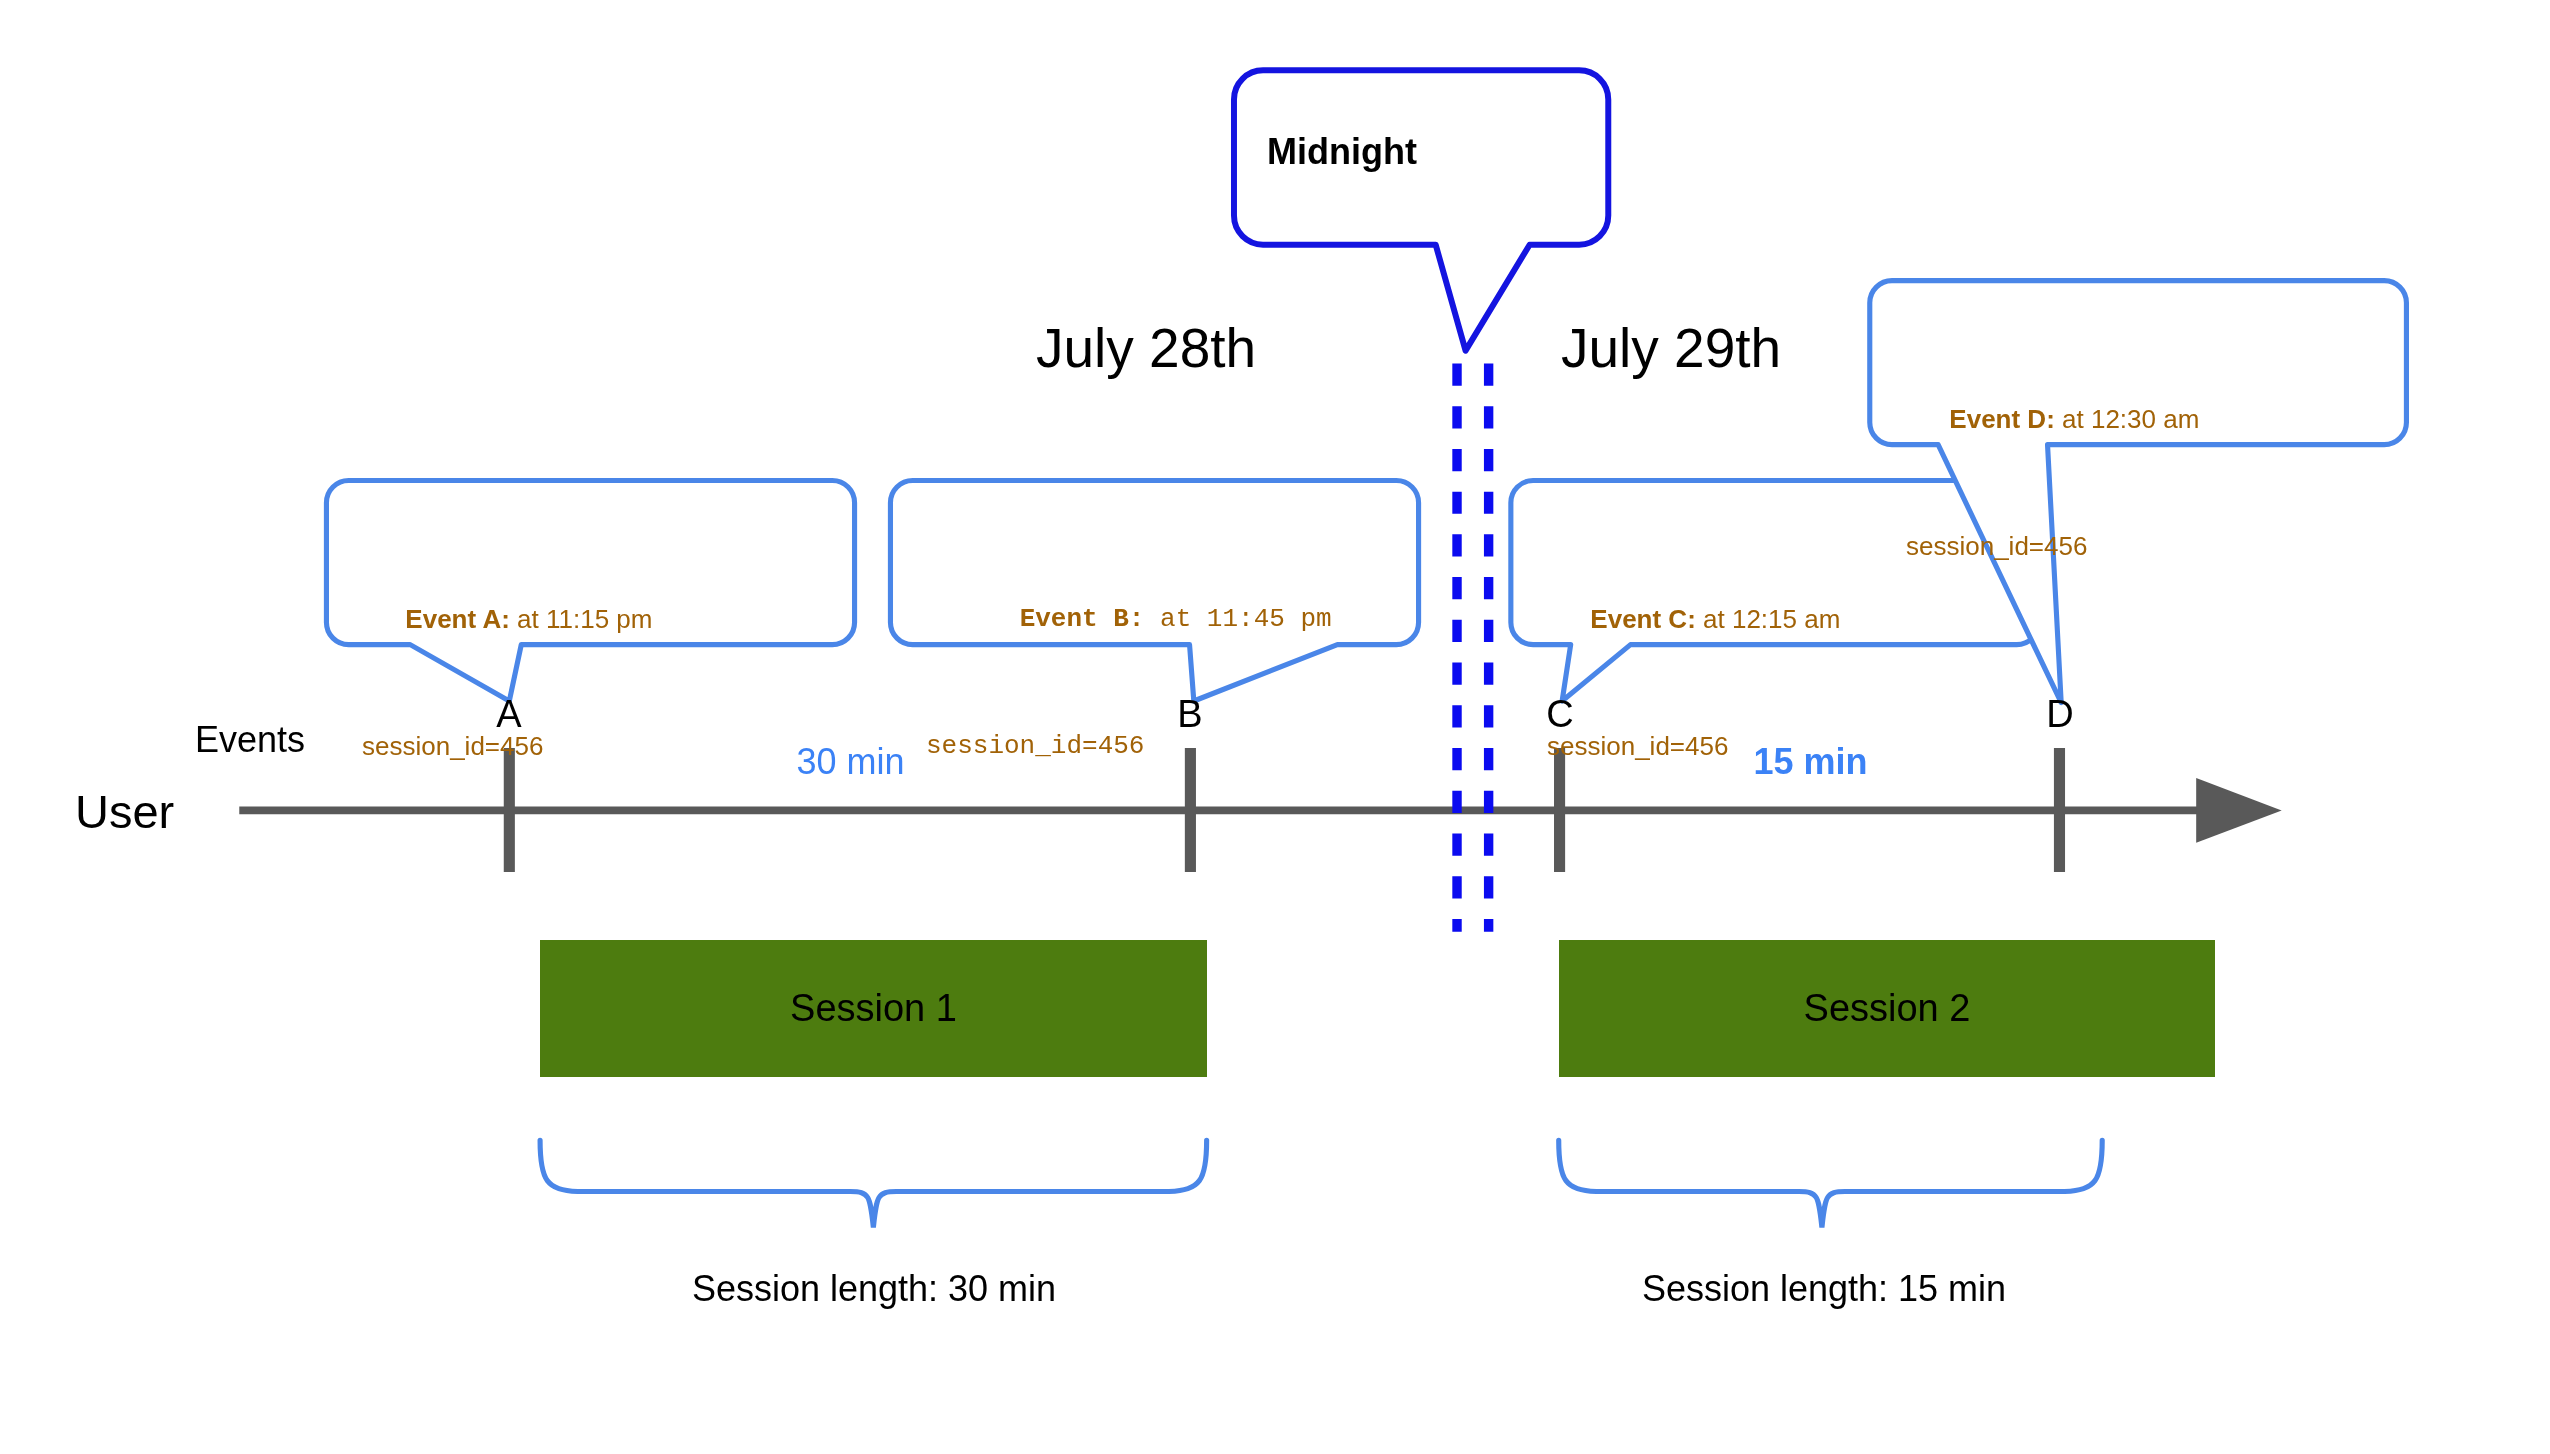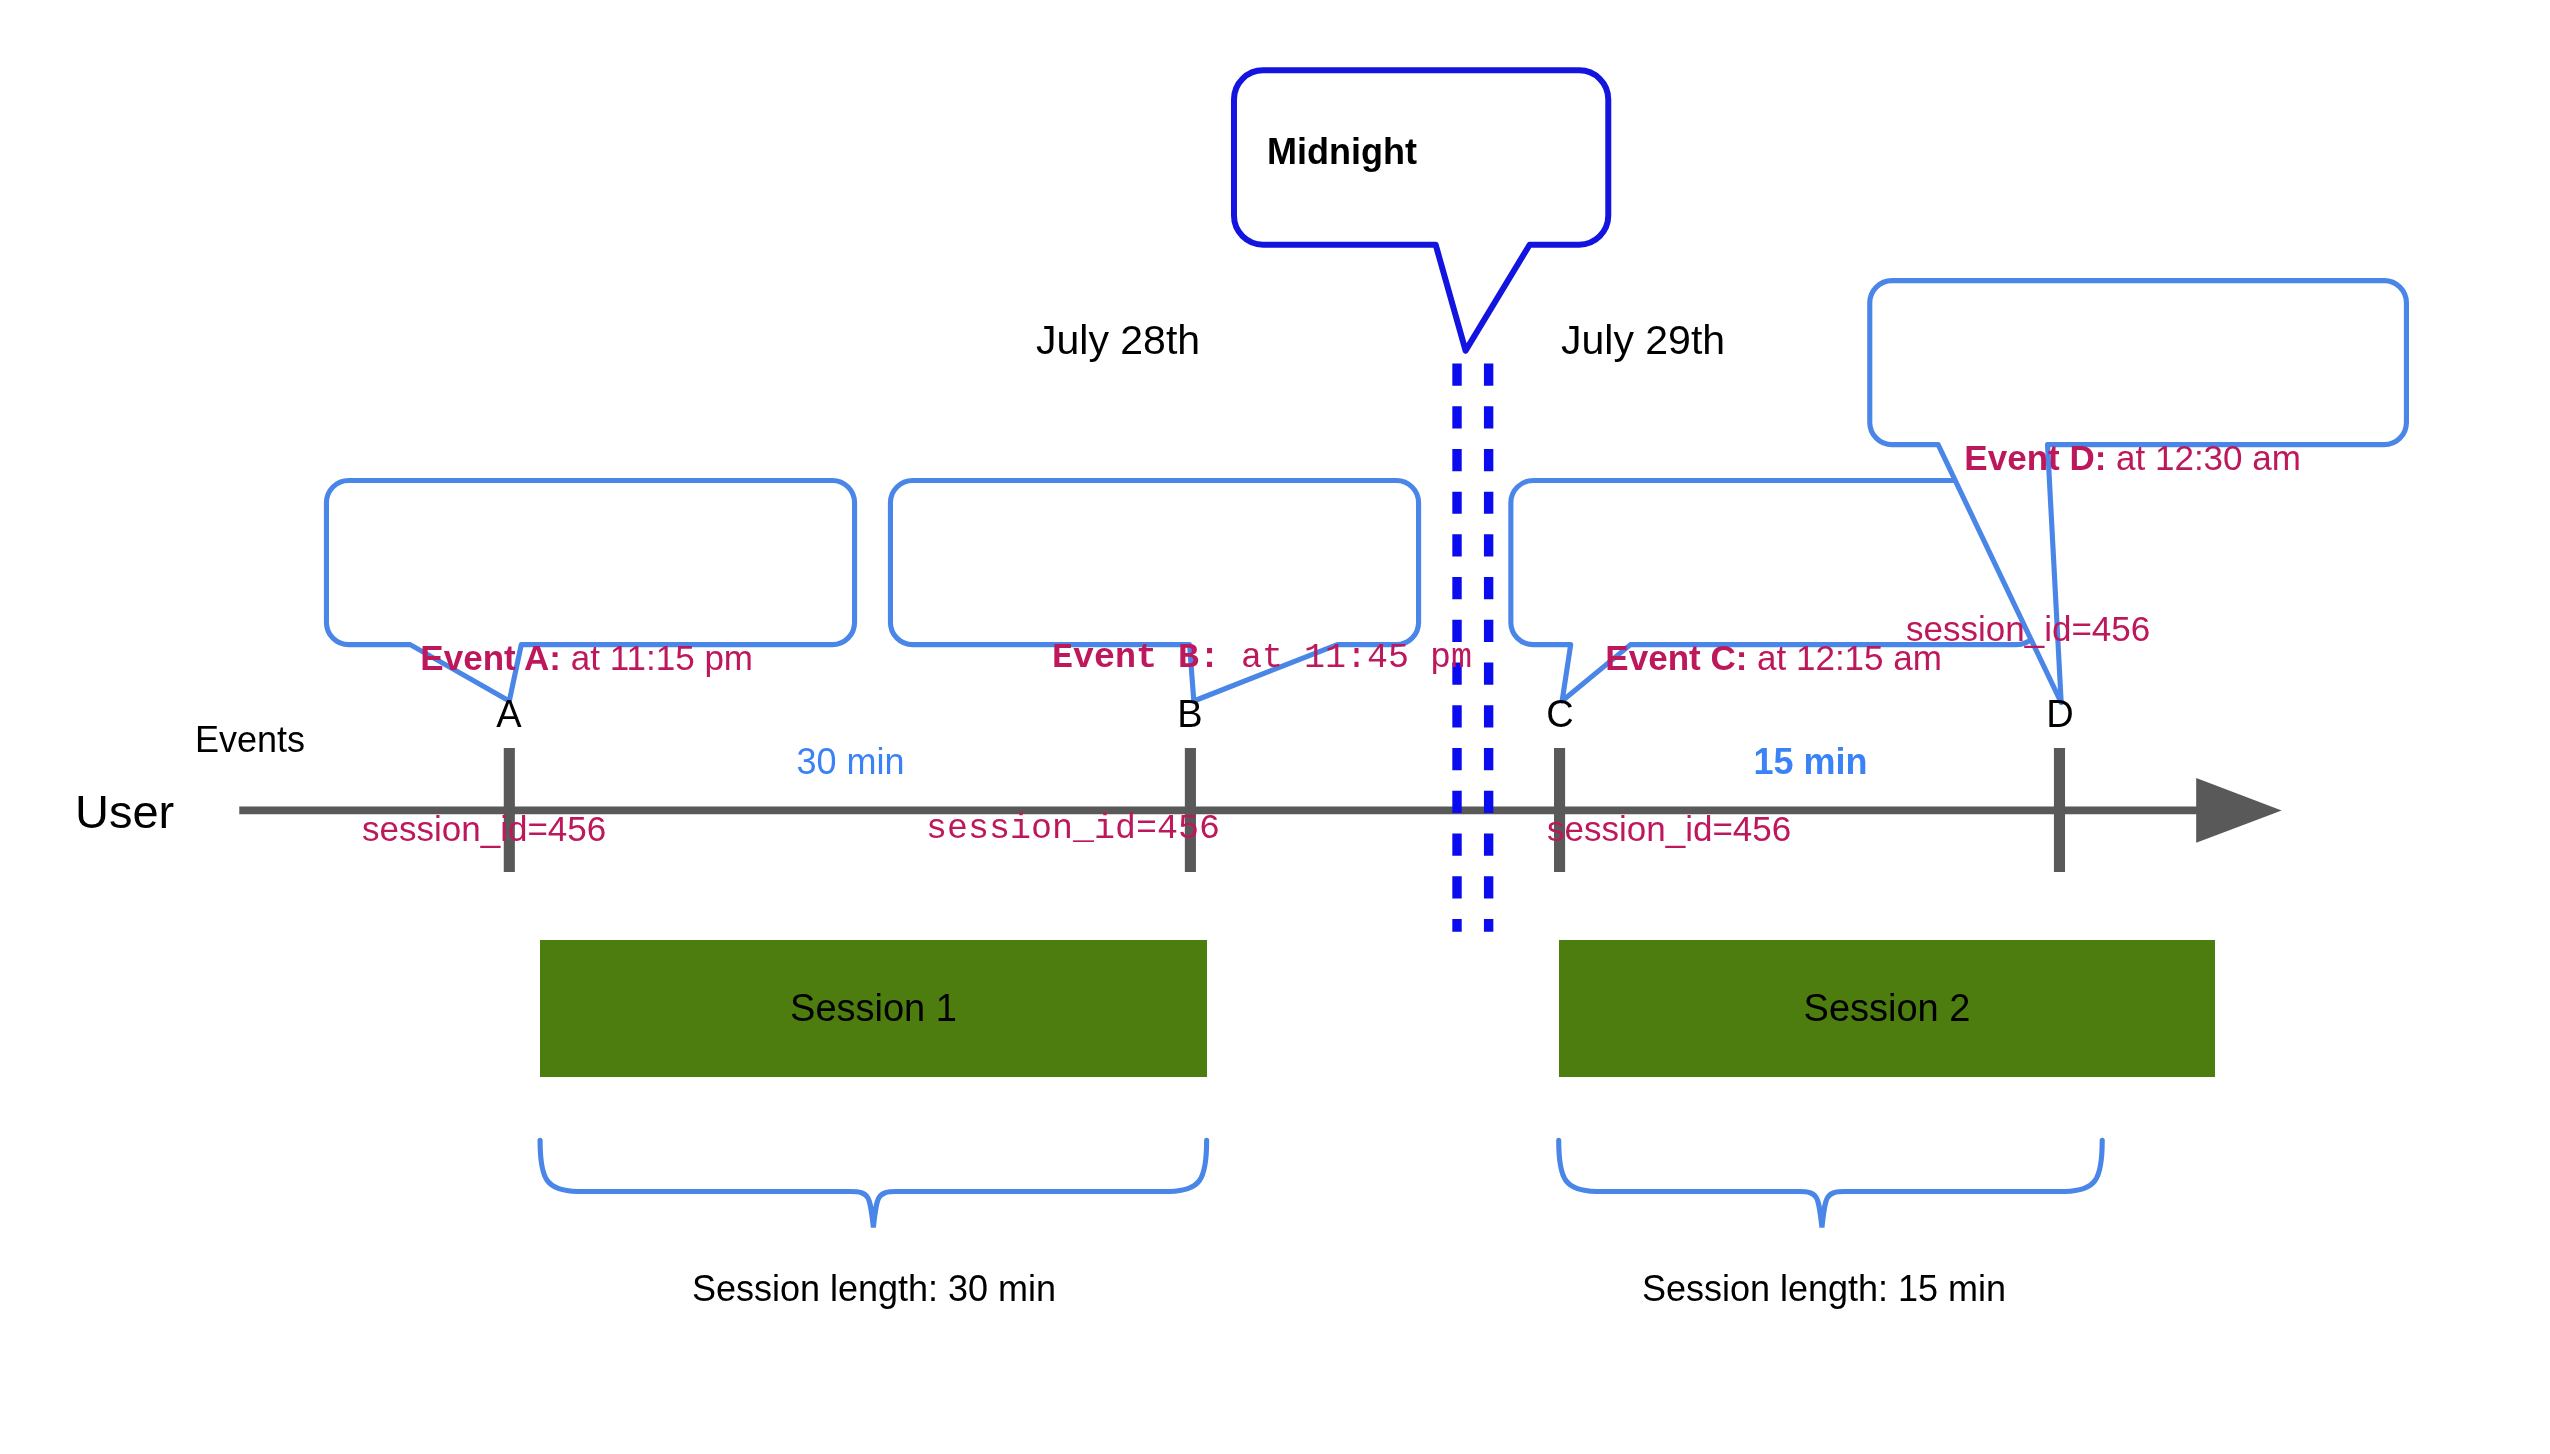--- a/index.html
+++ b/index.html
@@ -28,38 +28,38 @@
     pointer-events: none;
   }
   .txt {
     position: absolute;
     white-space: pre;
     line-height: 1.22;
   }
 
   
   .callout-text {
-    font-size: 35px;
-    color: #be185d;
+    font-size: 26px;
+    color: #a16207;
   }
   .callout-text .lead {
     font-weight: bold;
   }
   .callout-line { display: block; }
 
   
   .midnight-label {
     font-size: 36px;
     font-weight: bold;
     color: #000000;
   }
 
   
   .date-label {
-    font-size: 41px;
+    font-size: 55px;
     color: #000000;
   }
 
   
   .events-label {
     font-size: 36px;
     color: #000000;
     margin-top: 24px;
   }
   .user-label {

